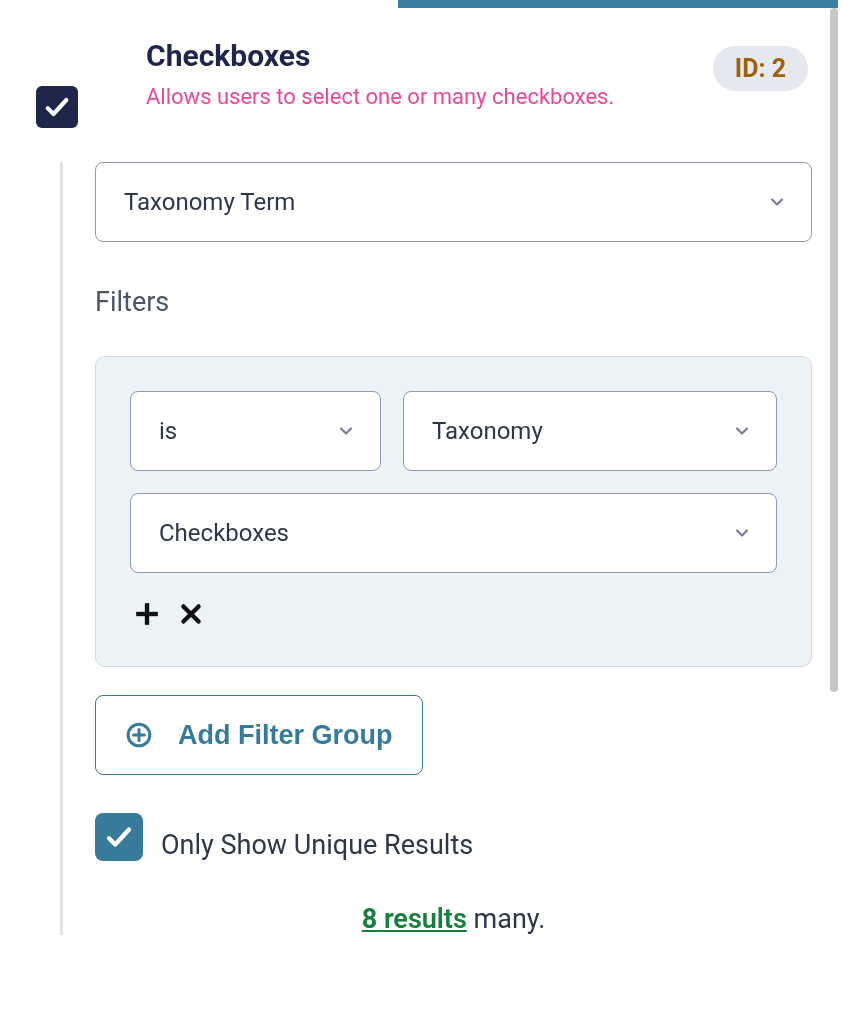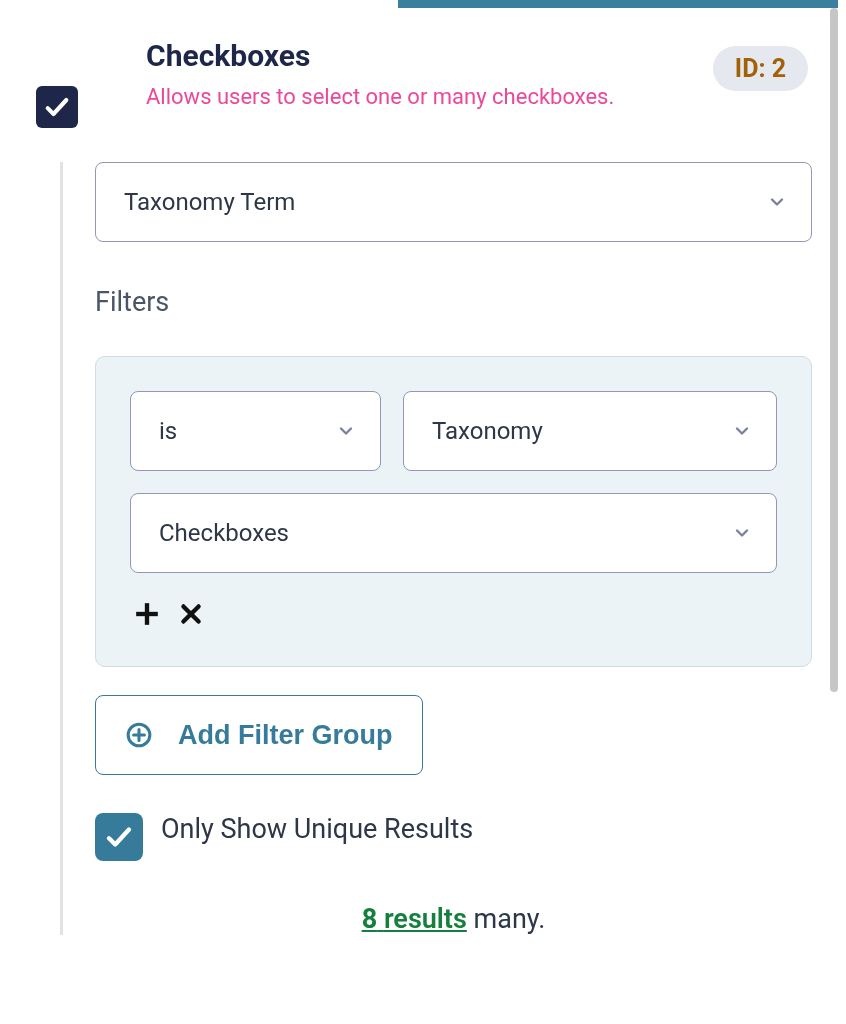--- a/index.html
+++ b/index.html
@@ -161,21 +161,21 @@
       color: #367b99;
       cursor: pointer;
     }
     .plus-circle {
       width: 26px;
       height: 26px;
     }
     .unique-row {
       margin-top: 38px;
       display: flex;
-      align-items: flex-start;
+      align-items: flex-end;
       gap: 18px;
     }
     .unique-check {
       width: 48px;
       height: 48px;
       background: #367b99;
       border-radius: 8px;
       display: flex;
       align-items: center;
       justify-content: center;

